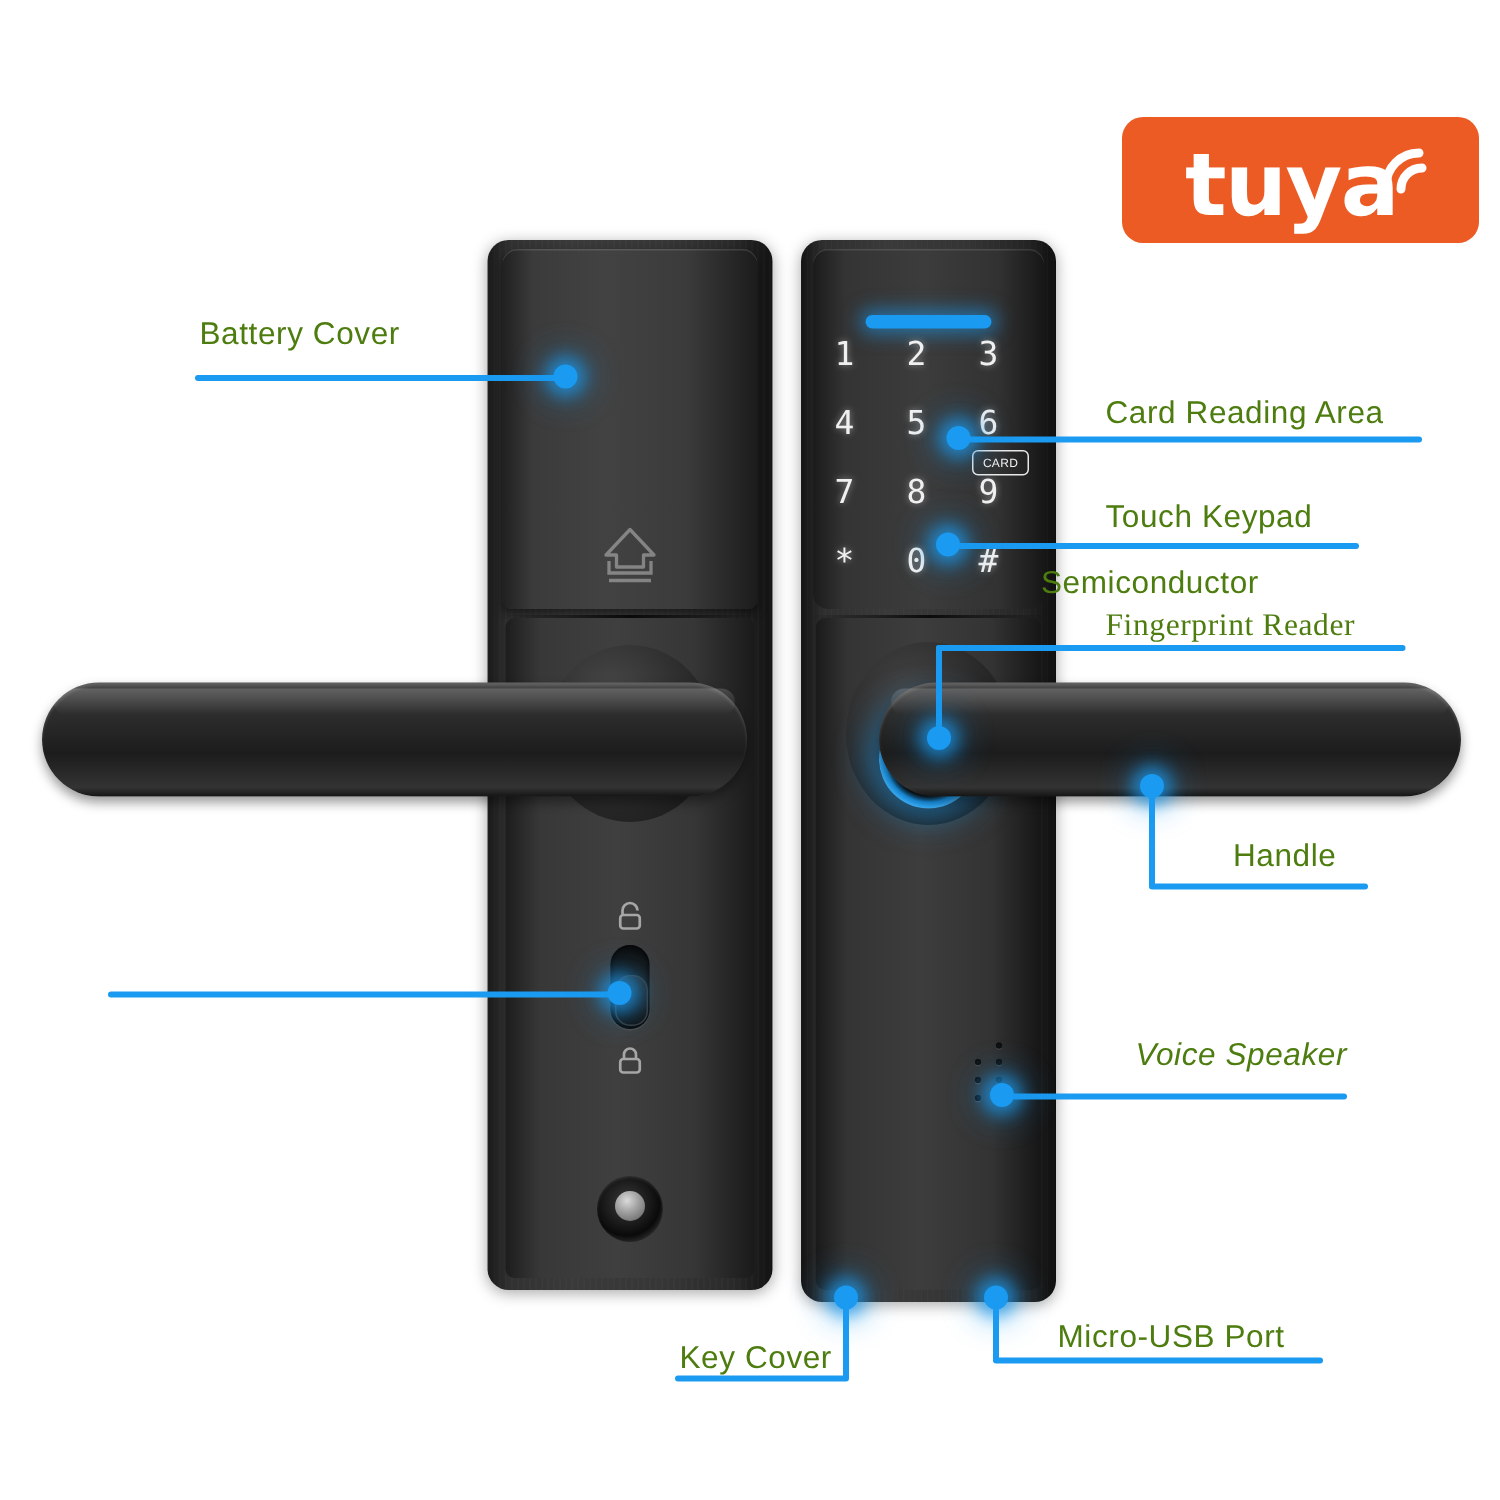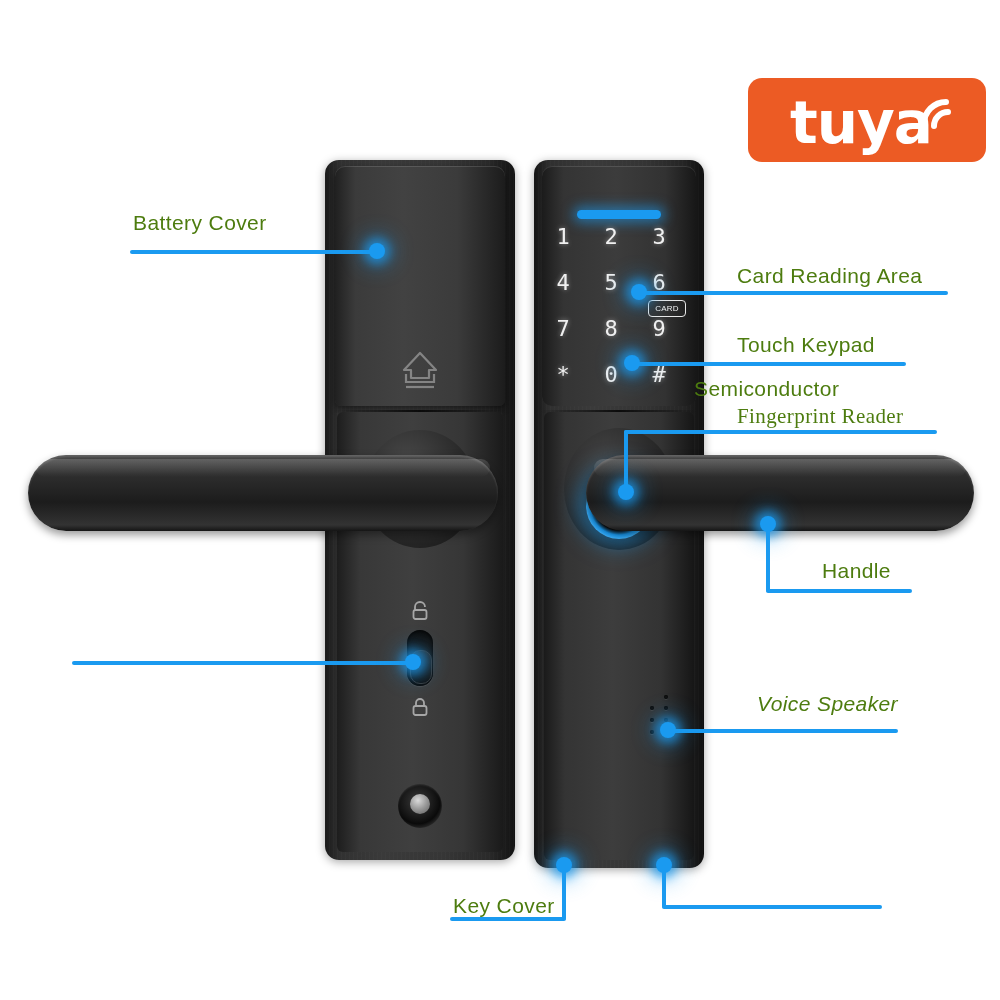--- a/index.html
+++ b/index.html
@@ -240,20 +240,21 @@
   <div class="dot" style="left:405px;top:654px;"></div>
 
   <div class="dot" style="left:556px;top:857px;"></div>
   <div class="lead v" style="left:562px;top:865px;height:55px;"></div>
   <div class="lead h" style="left:450px;top:917px;width:116px;"></div>
   <div class="label" style="left:453px;top:892px;">Key Cover</div>
 
   <div class="dot" style="left:656px;top:857px;"></div>
   <div class="lead v" style="left:662px;top:865px;height:43px;"></div>
   <div class="lead h" style="left:662px;top:905px;width:220px;"></div>
+  <div class="label" style="left:705px;top:878px;">Micro-USB Port</div>
 
   <div class="label" style="left:737px;top:262px;">Card Reading Area</div>
   <div class="lead h" style="left:637px;top:291px;width:311px;"></div>
   <div class="dot" style="left:631px;top:284px;"></div>
 
   <div class="label" style="left:737px;top:331px;">Touch Keypad</div>
   <div class="lead h" style="left:634px;top:362px;width:272px;"></div>
   <div class="dot" style="left:624px;top:355px;"></div>
 
   <div class="label" style="left:694px;top:375px;">Semiconductor</div>

